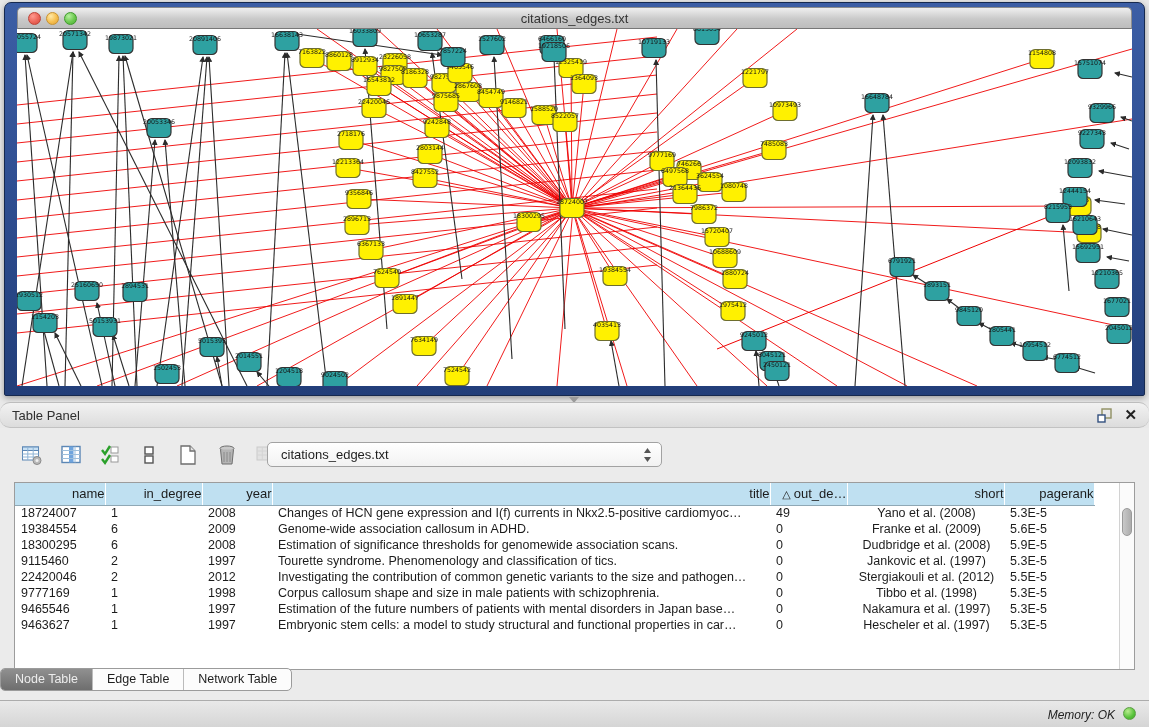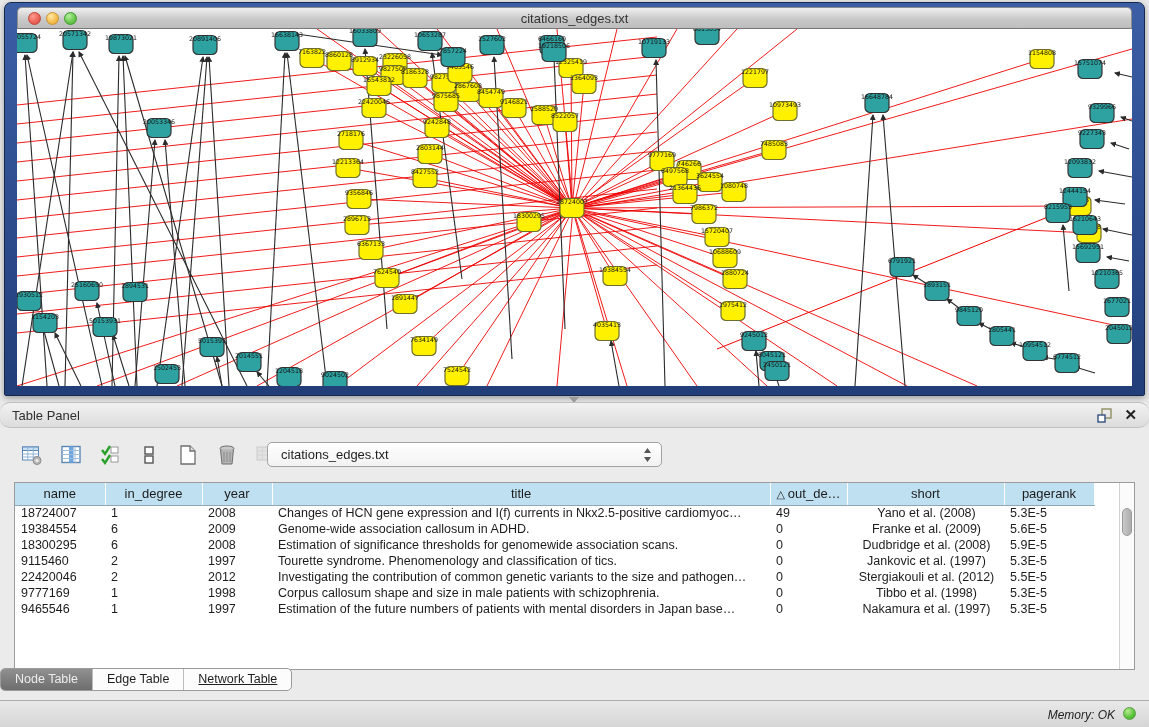--- a/index.html
+++ b/index.html
@@ -42,33 +42,33 @@
 
   .table-select { position:absolute; left:267px; top:14px; width:395px; height:25px;
     background:linear-gradient(#FFFFFF,#F2F2F2); border:1px solid #A2A2A2; border-radius:5px;
     font-size:13px; color:#1e1e1e; line-height:23px; padding-left:13px; cursor:pointer; }
   .table-select .stepper { position:absolute; right:9px; top:4px; }
 
   .table-wrap { position:absolute; left:14px; top:54px; width:1121px; height:188px;
     background:#fff; border:1px solid #9C9C9C; }
   table.data { border-collapse:collapse; table-layout:fixed; width:1079px; }
   table.data th { height:22px; background:#BFE0F1; border-right:1px solid #fff; border-bottom:1px solid #8FA8B5;
-    font-size:13px; font-weight:normal; color:#1c1c1c; text-align:center; overflow:hidden; white-space:nowrap; }
+    font-size:13px; font-weight:normal; color:#1c1c1c; text-align:right; overflow:hidden; white-space:nowrap; }
   table.data td { height:16px; font-size:12.5px; color:#1c1c1c; white-space:nowrap; overflow:hidden;
     padding:0 4px 0 6px; }
   td.cell-short { text-align:center; }
   .c0{width:90px}.c1{width:97px}.c2{width:70px}.c3{width:498px}.c4{width:77px}.c5{width:157px}.c6{width:90px}
   .sort-tri { font-size:11px; margin-right:3px; color:#222; }
   .vscroll { position:absolute; right:0; top:0; bottom:0; width:15px; background:#FBFBFB; border-left:1px solid #D2D2D2; }
   .vscroll .thumb { position:absolute; left:2px; right:2px; top:25px; height:28px; background:linear-gradient(90deg,#C9C9C9,#ADADAD); border:1px solid #9A9A9A; border-radius:5px; }
 
   .tabs { position:absolute; left:0; right:0; bottom:9px; display:flex; justify-content:flex-start; }
   .seg { display:flex; border:1px solid #9B9B9B; border-radius:5px; overflow:hidden; background:#FCFCFC; }
   .seg .tab { padding:3px 14px 4px; font-size:12.5px; color:#1e1e1e; border-right:1px solid #BBB; cursor:pointer; }
-  .seg .tab:last-child { border-right:none;text-decoration:underline; }
+  .seg .tab:last-child { border-right:none; }
   .seg .tab.active { background:linear-gradient(#909090,#6E6E6E); color:#EDEDED; }
 
   .status-bar { position:absolute; left:0; bottom:0; width:1149px; height:27px;
     background:linear-gradient(#E9E9E9,#D5D5D5); border-top:1px solid #ACACAC; }
   .status-bar .mem { position:absolute; right:34px; top:7px; font-size:12px; color:#222;font-style:italic; }
   .status-dot { position:absolute; right:13px; top:6px; width:13px; height:13px; border-radius:50%;
     background:radial-gradient(circle at 35% 30%,#B9EC8F,#57C23A 60%,#3FA52B); border:1px solid #5B9E43; }
 </style>
 </head>
 <body>
@@ -775,20 +775,29 @@
           </tr>
           <tr>
             <td class="c0">9465546</td>
             <td class="c1">1</td>
             <td class="c2">1997</td>
             <td class="c3">Estimation of the future numbers of patients with mental disorders in Japan base…</td>
             <td class="c4">0</td>
             <td class="c5 cell-short">Nakamura et al. (1997)</td>
             <td class="c6">5.3E-5</td>
           </tr>
+          <tr>
+            <td class="c0">9463627</td>
+            <td class="c1">1</td>
+            <td class="c2">1997</td>
+            <td class="c3">Embryonic stem cells: a model to study structural and functional properties in car…</td>
+            <td class="c4">0</td>
+            <td class="c5 cell-short">Hescheler et al. (1997)</td>
+            <td class="c6">5.3E-5</td>
+          </tr>
         </tbody>
     </table>
     <div class="vscroll">
       <div class="thumb"></div>
     </div>
   </div>
 
   <div class="tabs">
     <div class="seg" id="tab-seg">
         <div class="tab active">Node Table</div>

